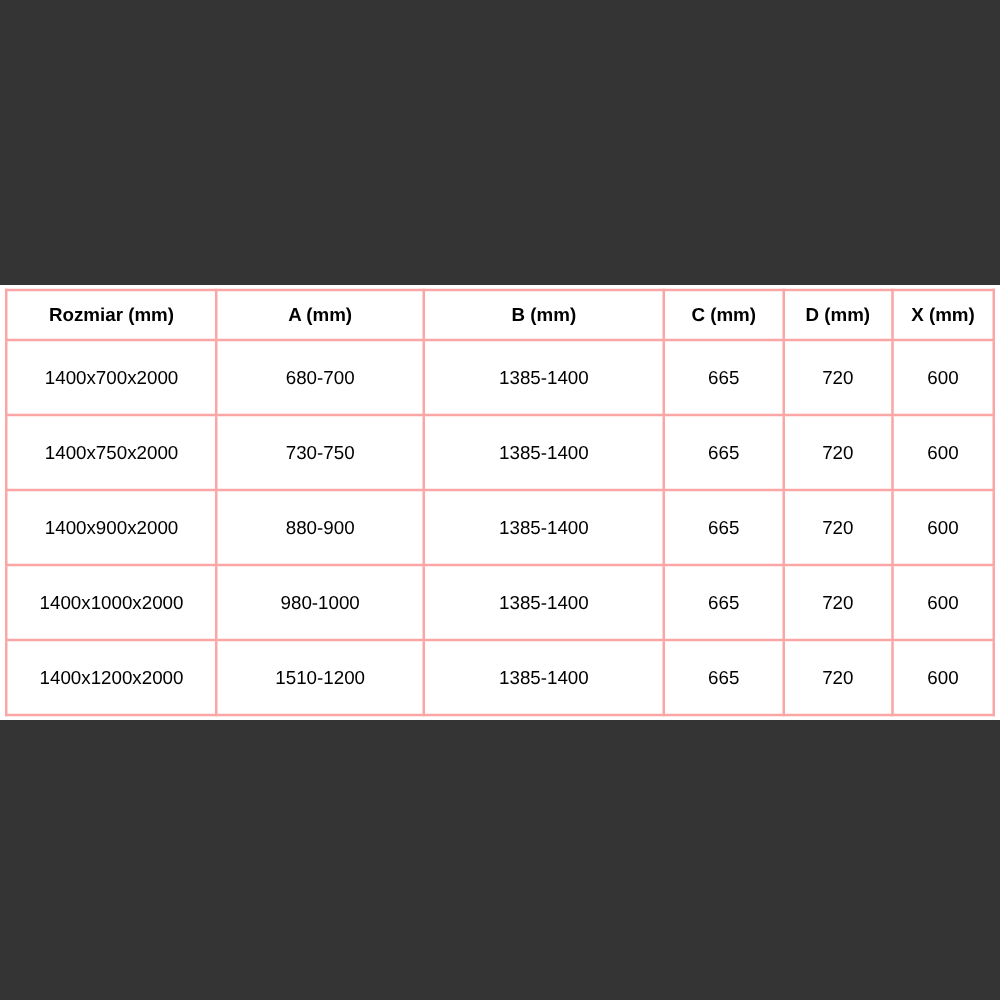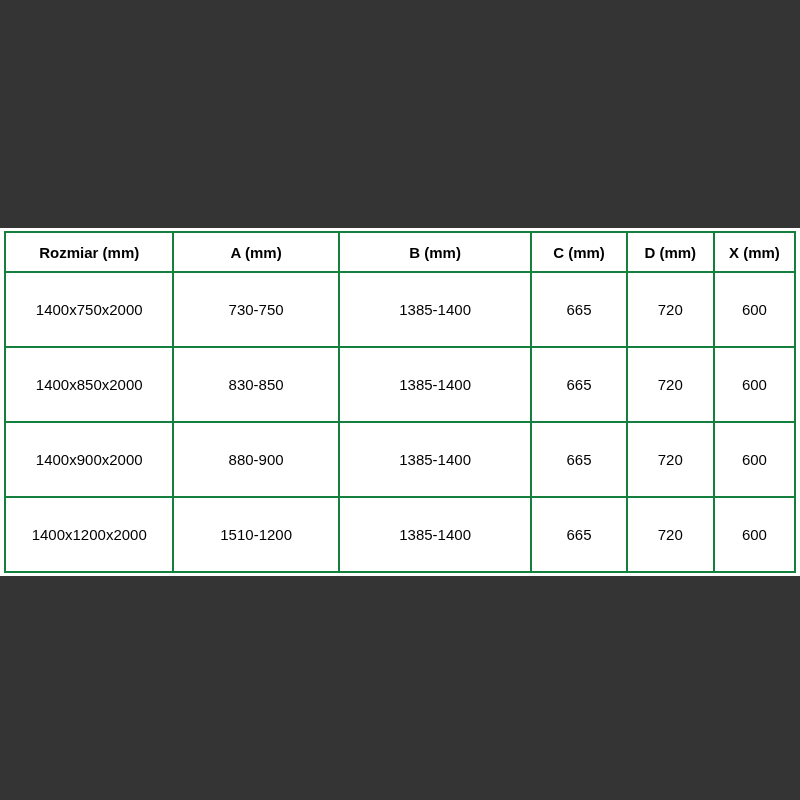--- a/index.html
+++ b/index.html
@@ -26,21 +26,21 @@
   }
   table.spec-table {
     width: 100%;
     height: 100%;
     border-collapse: collapse;
     table-layout: fixed;
     background: #ffffff;
   }
   table.spec-table th,
   table.spec-table td {
-    border: 2px solid #15803d;
+    border: 2px solid #fca5a5;
     text-align: center;
     vertical-align: middle;
     color: #000000;
     font-size: 15px;
     padding: 0;
     height: 38px;
     white-space: nowrap;
     overflow: hidden;
   }
   table.spec-table th {
@@ -74,38 +74,46 @@
         <th>Rozmiar (mm)</th>
         <th>A (mm)</th>
         <th>B (mm)</th>
         <th>C (mm)</th>
         <th>D (mm)</th>
         <th>X (mm)</th>
       </tr>
     </thead>
     <tbody>
       <tr>
+        <td>1400x700x2000</td>
+        <td>680-700</td>
+        <td>1385-1400</td>
+        <td>665</td>
+        <td>720</td>
+        <td>600</td>
+      </tr>
+      <tr>
         <td>1400x750x2000</td>
         <td>730-750</td>
         <td>1385-1400</td>
         <td>665</td>
         <td>720</td>
         <td>600</td>
       </tr>
       <tr>
-        <td>1400x850x2000</td>
-        <td>830-850</td>
+        <td>1400x900x2000</td>
+        <td>880-900</td>
         <td>1385-1400</td>
         <td>665</td>
         <td>720</td>
         <td>600</td>
       </tr>
       <tr>
-        <td>1400x900x2000</td>
-        <td>880-900</td>
+        <td>1400x1000x2000</td>
+        <td>980-1000</td>
         <td>1385-1400</td>
         <td>665</td>
         <td>720</td>
         <td>600</td>
       </tr>
       <tr>
         <td>1400x1200x2000</td>
         <td>1510-1200</td>
         <td>1385-1400</td>
         <td>665</td>

